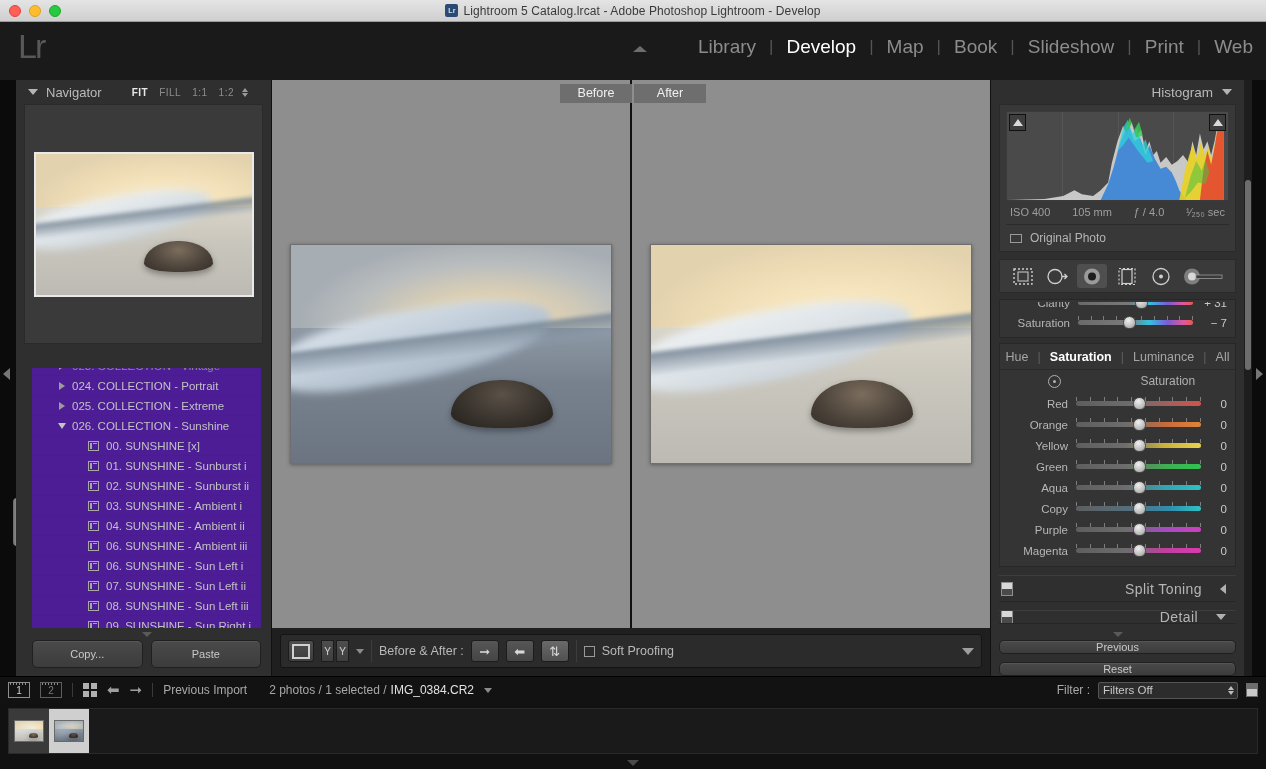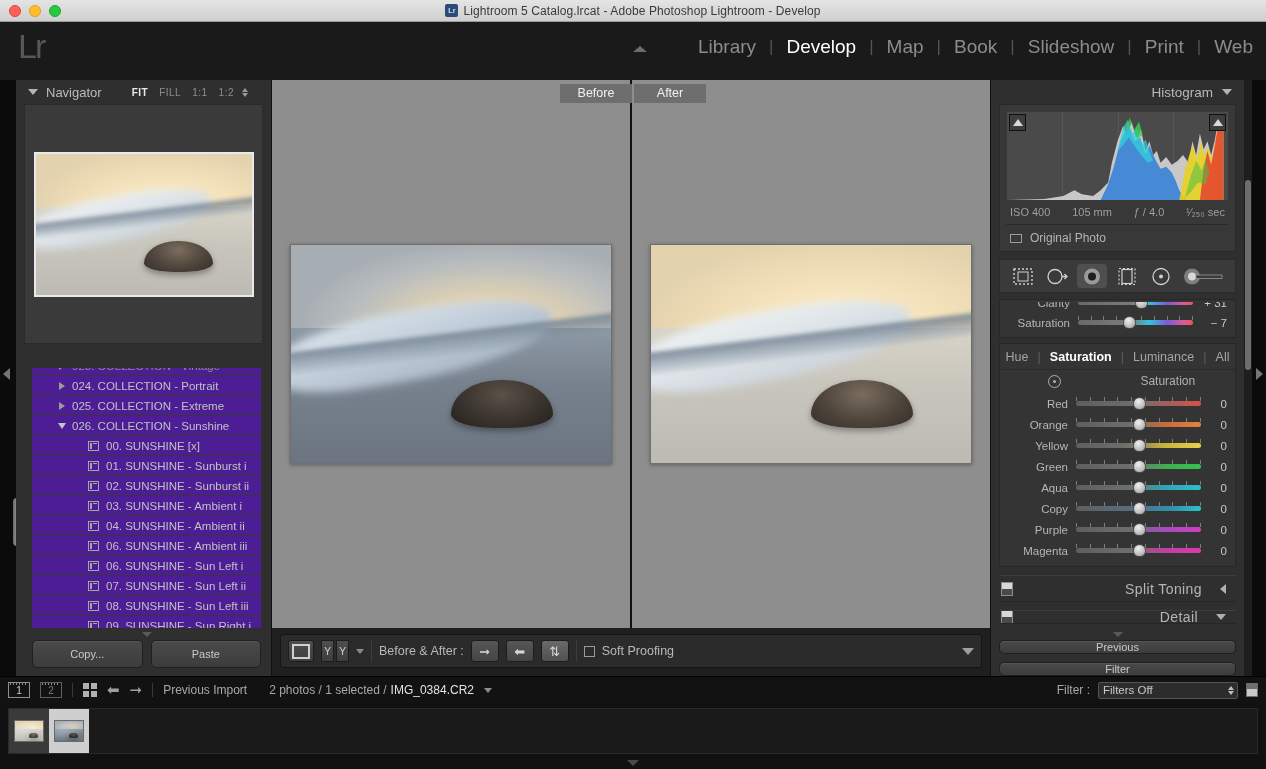--- a/index.html
+++ b/index.html
@@ -756,21 +756,21 @@
         </div>
       </div>
 
       <div class="rp-scroll">
         <div class="thumb"></div>
       </div>
 
       <div class="right-foot">
         <div class="foot-tri"></div>
         <div class="lrbtn">Previous</div>
-        <div class="lrbtn">Filter</div>
+        <div class="lrbtn">Reset</div>
       </div>
     </div>
   </div>
 
   <div class="statusbar">
     <div class="scrn">1</div>
     <div class="scrn off">2</div>
     <span class="vsep"></span>
     <div class="grid-ico">
         <i></i>

